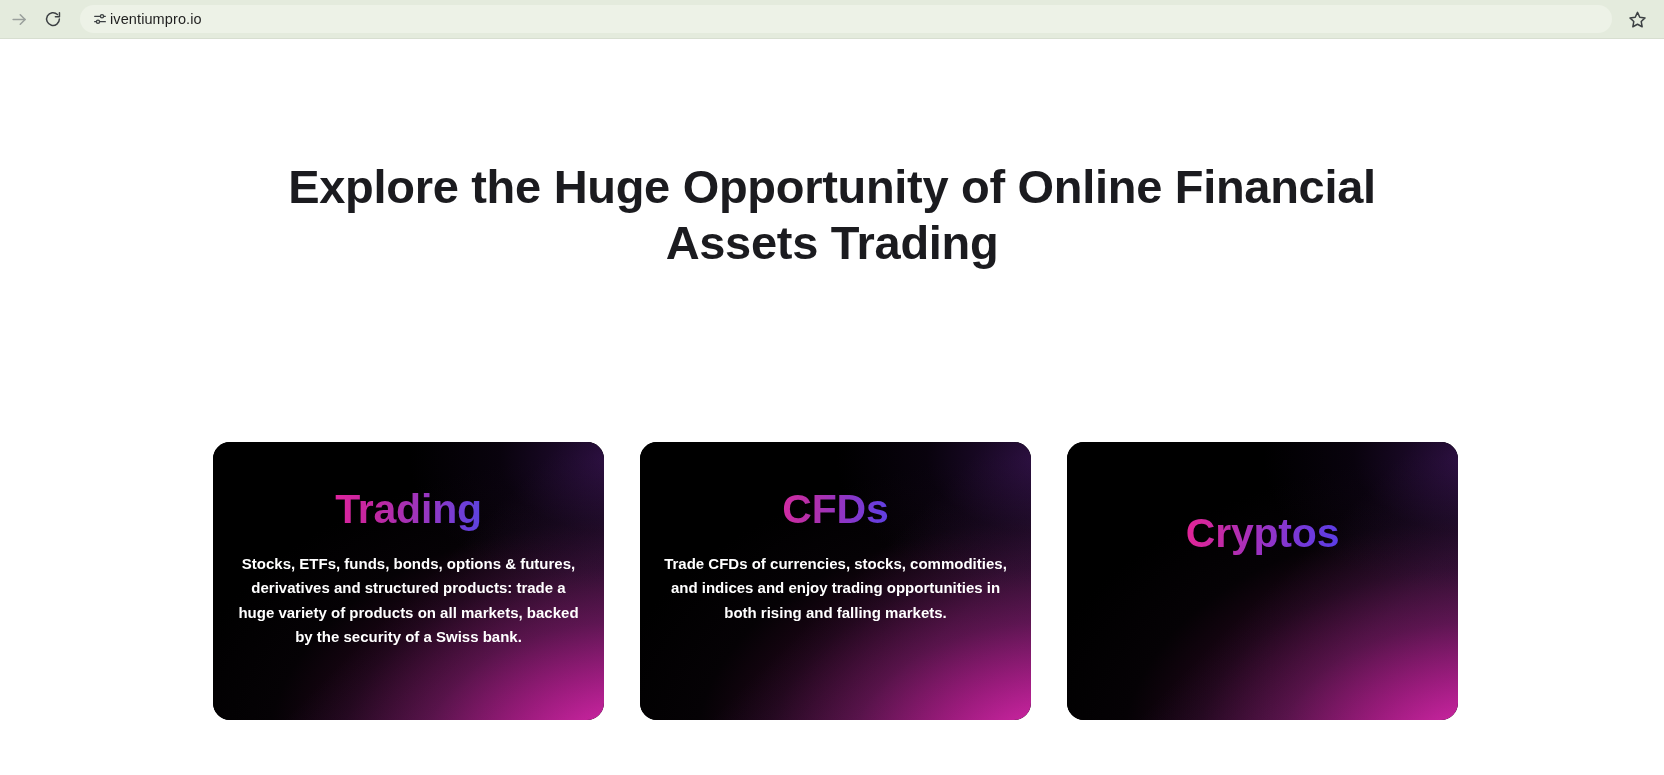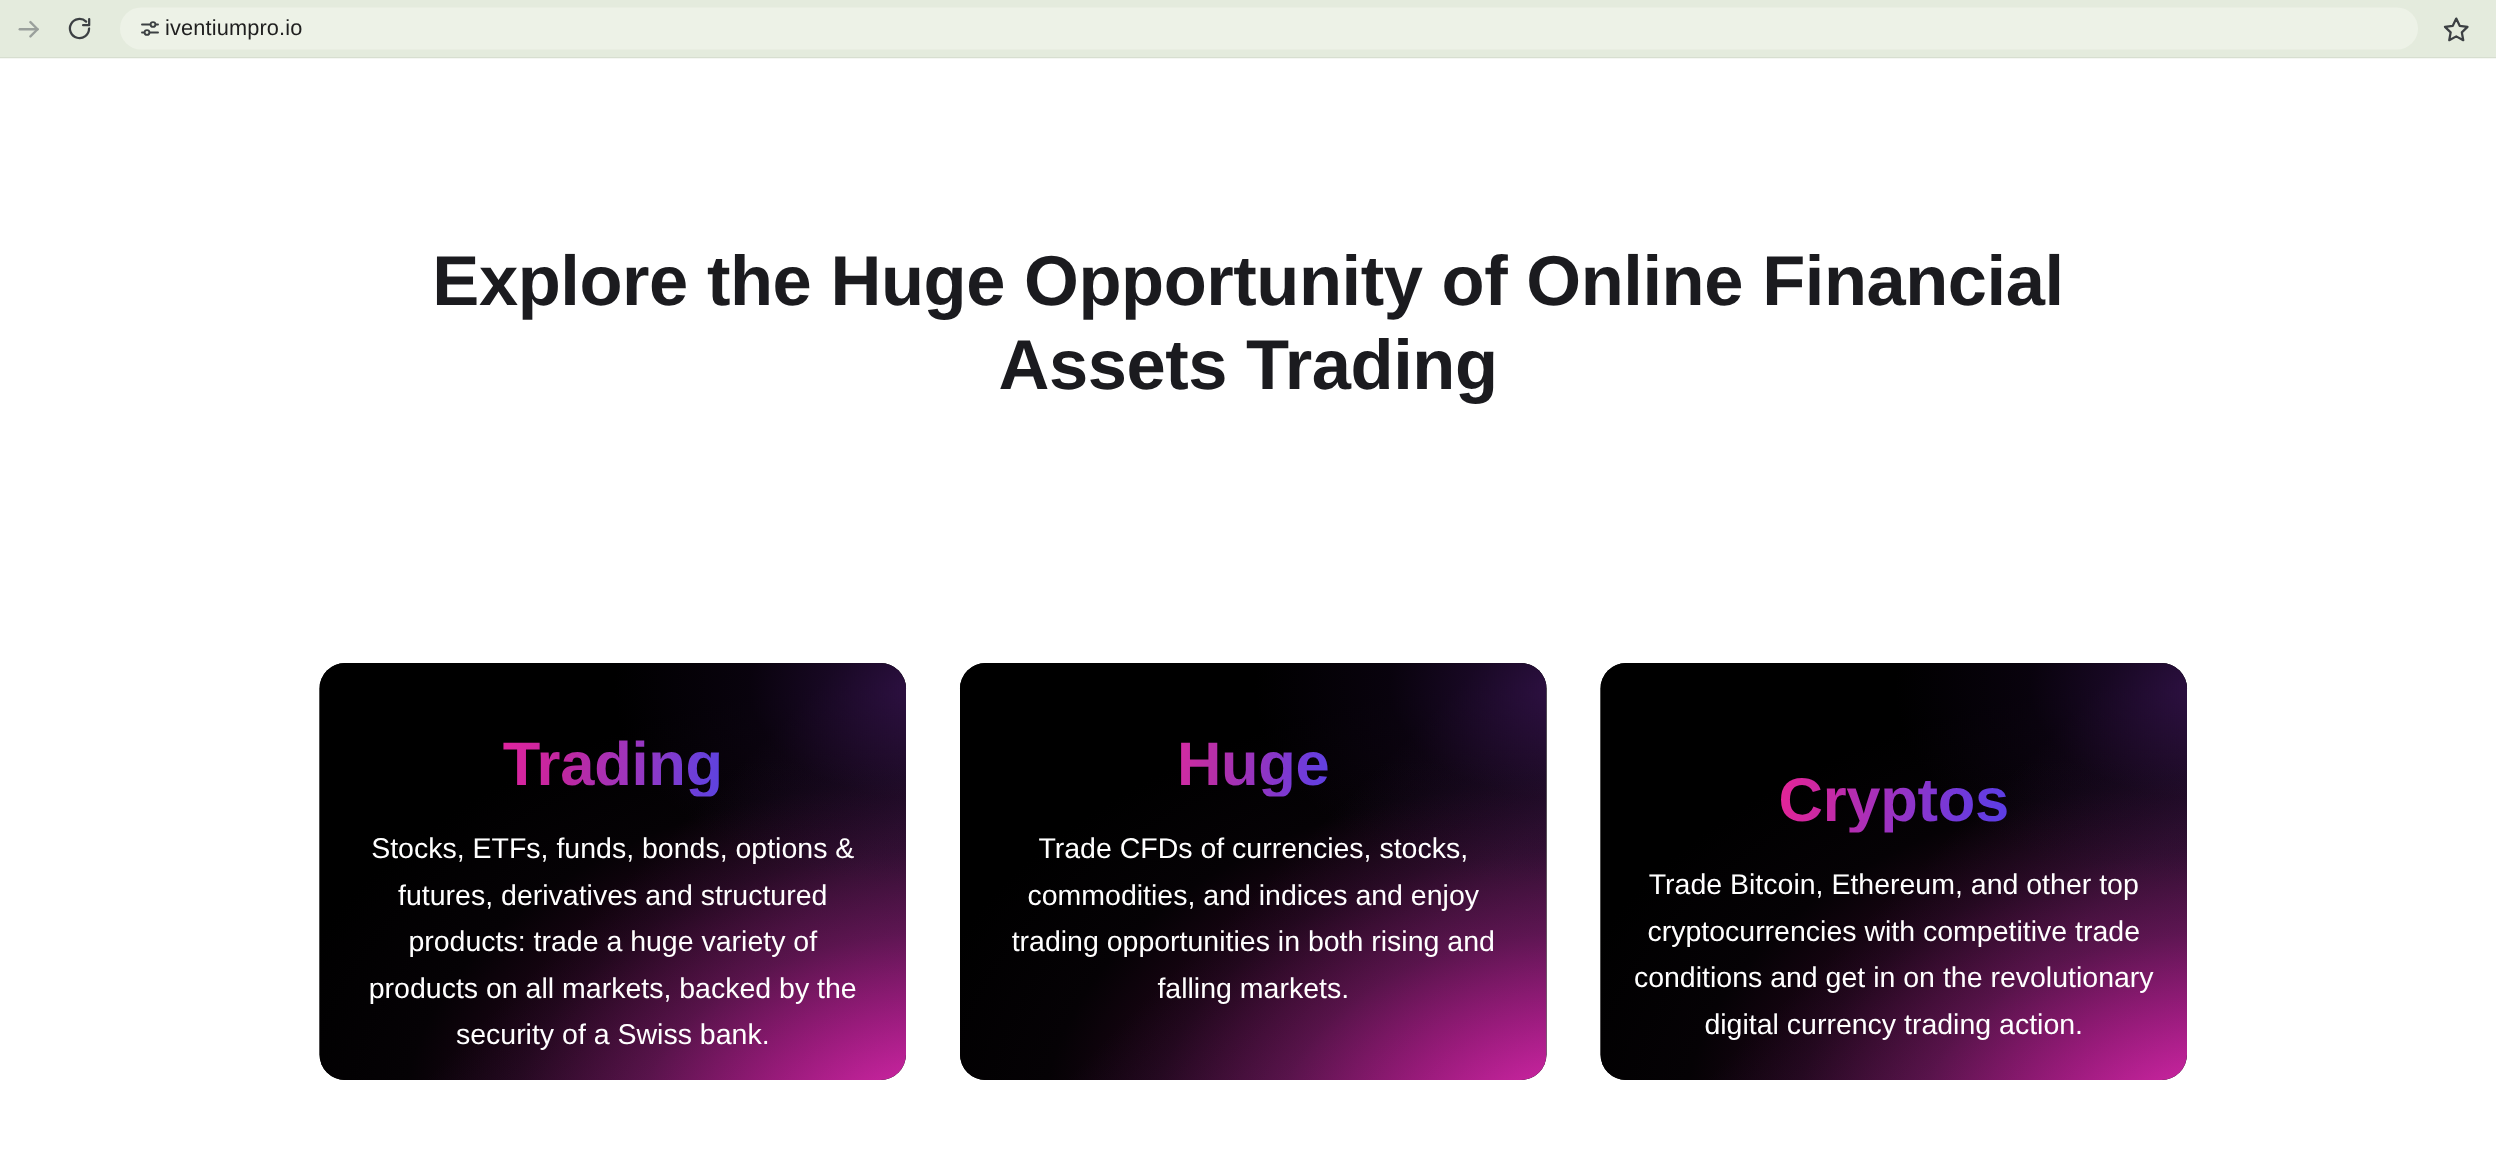--- a/index.html
+++ b/index.html
@@ -152,24 +152,24 @@
   }
   .card:nth-child(2) .card-title{
     background-image:linear-gradient(96deg,#d42ba2 0%,#b52fa8 26%,#8e35c4 58%,#6c3cdc 86%,#5d42e2 100%);
   }
   .card:nth-child(3) .card-title{
     background-image:linear-gradient(96deg,#e52497 0%,#c32aa6 24%,#9733c5 52%,#7139da 78%,#5a3ee6 100%);
     margin-top:24px;
   }
   .card-desc{
     margin-top:21px;
-    font-size:19px;
+    font-size:15px;
     line-height:1.63;
     color:#ffffff;
-    font-weight:400;
+    font-weight:700;
     max-width:352px;
     margin-left:auto;
     margin-right:auto;
   }
 </style>
 </head>
 <body>
 
 <div class="browser-bar">
 
@@ -223,26 +223,25 @@
 
     <div class="card">
       <div class="card-inner">
         <div class="card-title">Trading</div>
         <div class="card-desc">Stocks, ETFs, funds, bonds, options &amp; futures, derivatives and structured products: trade a huge variety of products on all markets, backed by the security of a Swiss bank.</div>
       </div>
     </div>
 
     <div class="card">
       <div class="card-inner">
-        <div class="card-title">Huge</div>
+        <div class="card-title">CFDs</div>
         <div class="card-desc">Trade CFDs of currencies, stocks, commodities, and indices and enjoy trading opportunities in both rising and falling markets.</div>
       </div>
     </div>
 
     <div class="card">
       <div class="card-inner">
         <div class="card-title">Cryptos</div>
-        <div class="card-desc">Trade Bitcoin, Ethereum, and other top cryptocurrencies with competitive trade conditions and get in on the revolutionary digital currency trading action.</div>
       </div>
     </div>
 
   </div>
 </div>
 
 </body></html>

